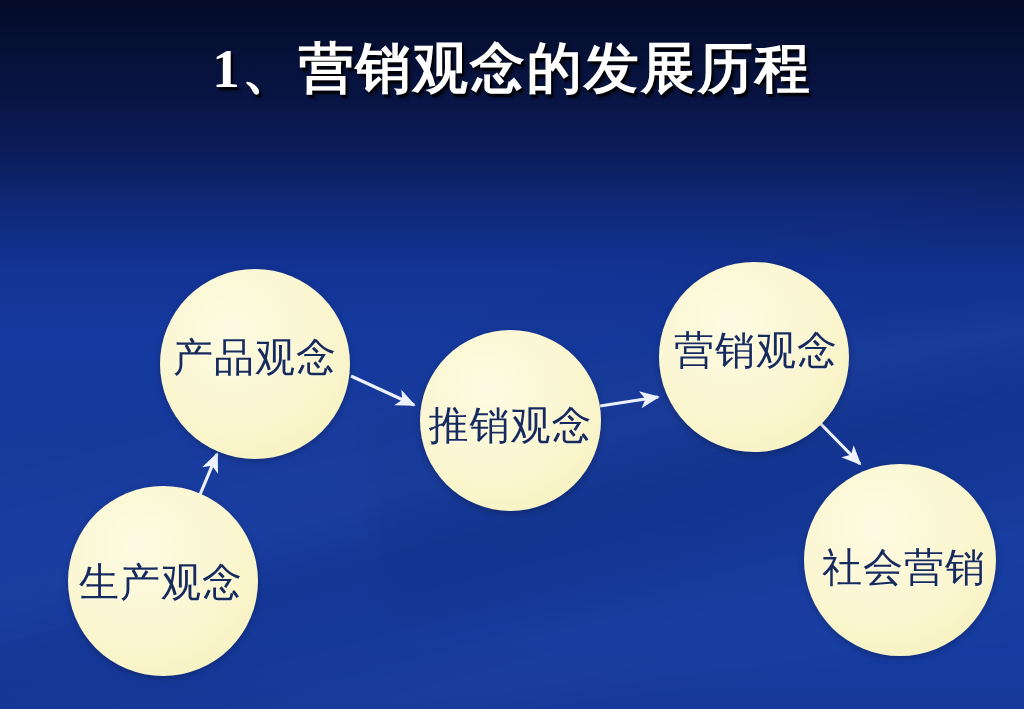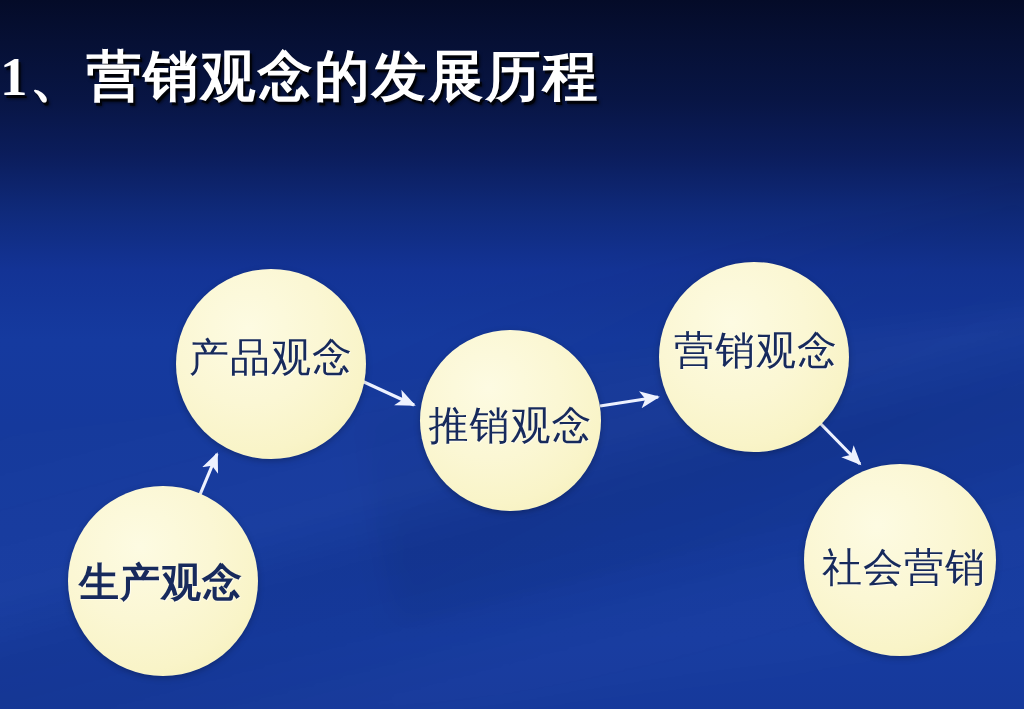--- a/index.html
+++ b/index.html
@@ -63,22 +63,23 @@
         rgba(0,0,0,0.00) 100%);
     transform: rotate(-12deg);
     pointer-events: none;
     filter: blur(14px);
   }
 
   
   .title {
     position: absolute;
     left: 0;
-    top: 42px;
+    top: 34px;
     width: 100%;
+    text-align: center;
     color: #ffffff;
     font-size: 55px;
     line-height: 70px;
     letter-spacing: 2px;
     white-space: nowrap;
     text-shadow:
       2px 3px 0px rgba(0,0,0,0.75),
       3px 4px 3px rgba(0,0,0,0.55);
   }
 
@@ -103,26 +104,26 @@
     color: #172a5c;
     font-size: 40px;
     line-height: 1;
     letter-spacing: 1px;
     white-space: nowrap;
     text-shadow: 1px 1px 0 rgba(255,255,255,0.55);
     font-weight: 400;
   }
 
   #node-production  { left: 68px;  top: 486px; width: 190px; height: 190px; }
-  #node-product     { left: 176px; top: 269px; width: 190px; height: 190px; }
+  #node-product     { left: 160px; top: 269px; width: 190px; height: 190px; }
   #node-selling     { left: 420px; top: 330px; width: 181px; height: 181px; }
   #node-marketing   { left: 659px; top: 262px; width: 190px; height: 190px; }
   #node-societal    { left: 804px; top: 464px; width: 192px; height: 192px; }
 
-  #node-production .label { transform: translate(-2px, 2px); font-weight: bold; }
+  #node-production .label { transform: translate(-2px, 2px); }
   #node-product    .label { transform: translate(0px, -6px); }
   #node-selling    .label { transform: translate(0px, 5px); }
   #node-marketing  .label { transform: translate(2px, -6px); }
   #node-societal   .label { transform: translate(4px, 8px); }
 
   
   #arrows {
     position: absolute;
     left: 0; top: 0;
     width: 1024px;

